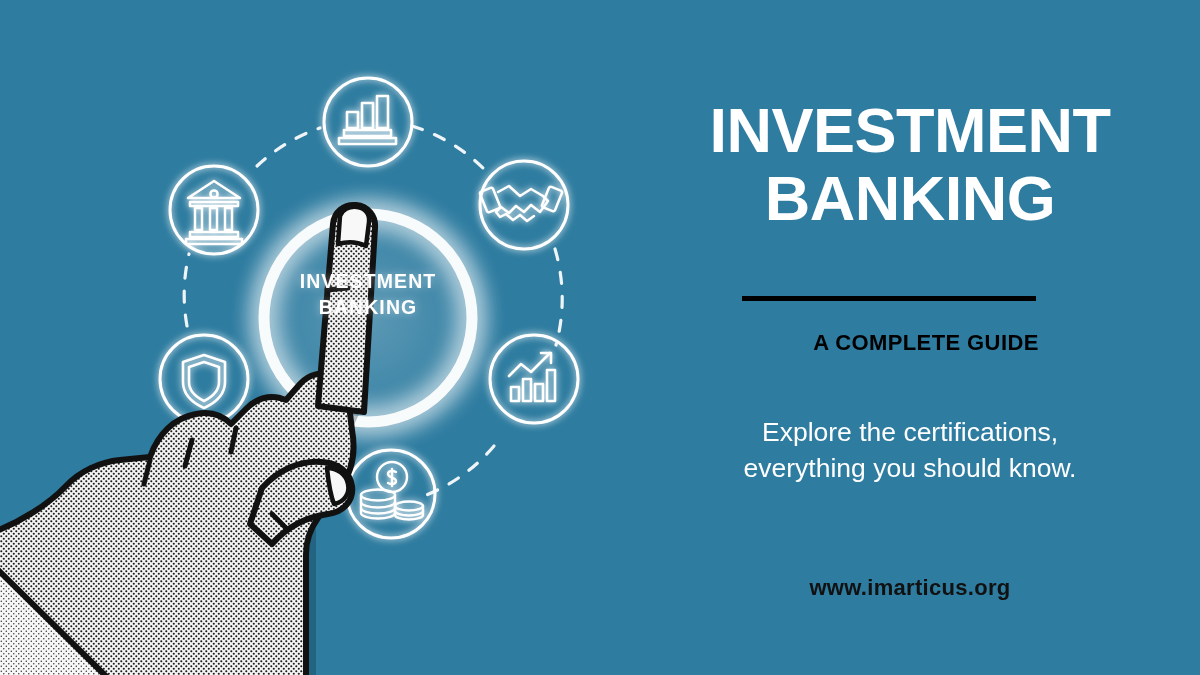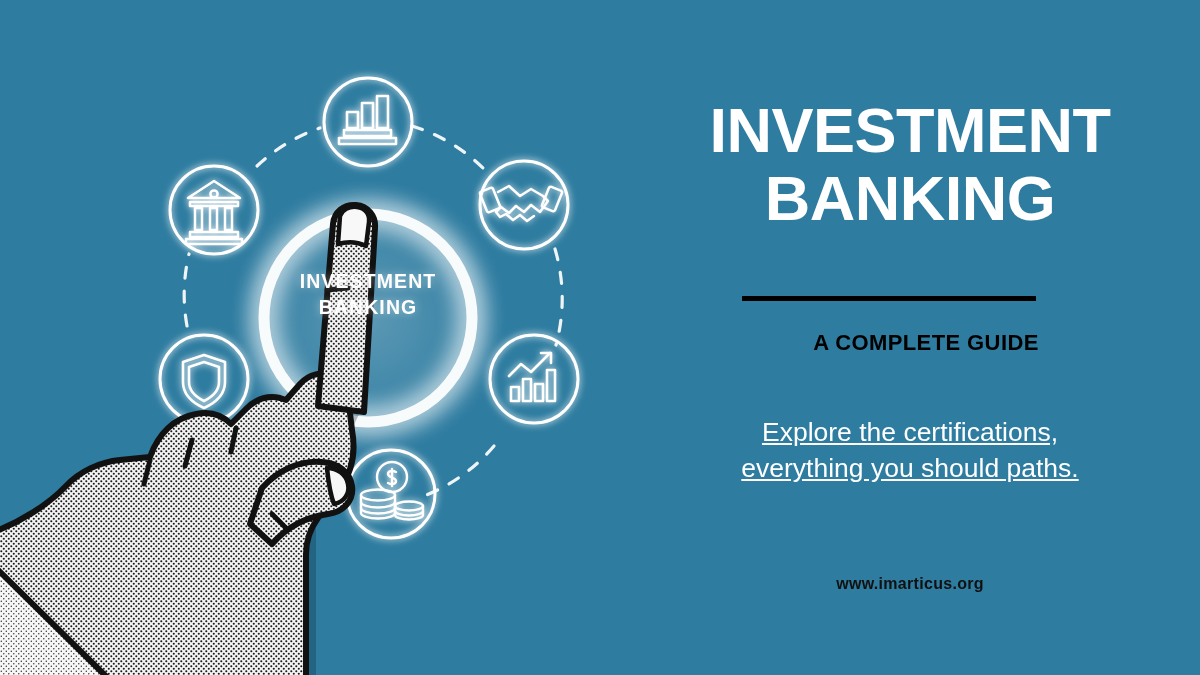--- a/index.html
+++ b/index.html
@@ -79,27 +79,27 @@
   }
   #desc {
     position:absolute;
     left:20px; top:415px;
     width:540px;
     color:#ffffff;
     font-size:26.5px;
     font-weight:normal;
     line-height:1.34;
   }
-  #desc .ln { display:block;text-decoration:underline; }
+  #desc .ln { display:block; }
   #website {
     position:absolute;
     left:0; top:575px;
     width:580px;
     color:#111111;
-    font-size:16px;
+    font-size:22px;
     font-weight:bold;
     letter-spacing:0.3px;
   }
 </style>
 </head>
 <body>
 
 <div id="banner">
 
   <div id="graphic">
@@ -298,19 +298,19 @@
       <span class="ln">INVESTMENT</span>
       <span class="ln">BANKING</span>
     </h1>
 
     <div id="divider"></div>
 
     <h2 id="subtitle">A COMPLETE GUIDE</h2>
 
     <p id="desc">
       <span class="ln">Explore the certifications,</span>
-      <span class="ln">everything you should paths.</span>
+      <span class="ln">everything you should know.</span>
     </p>
 
     <div id="website">www.imarticus.org</div>
   </div>
 
 </div>
 
 </body></html>

